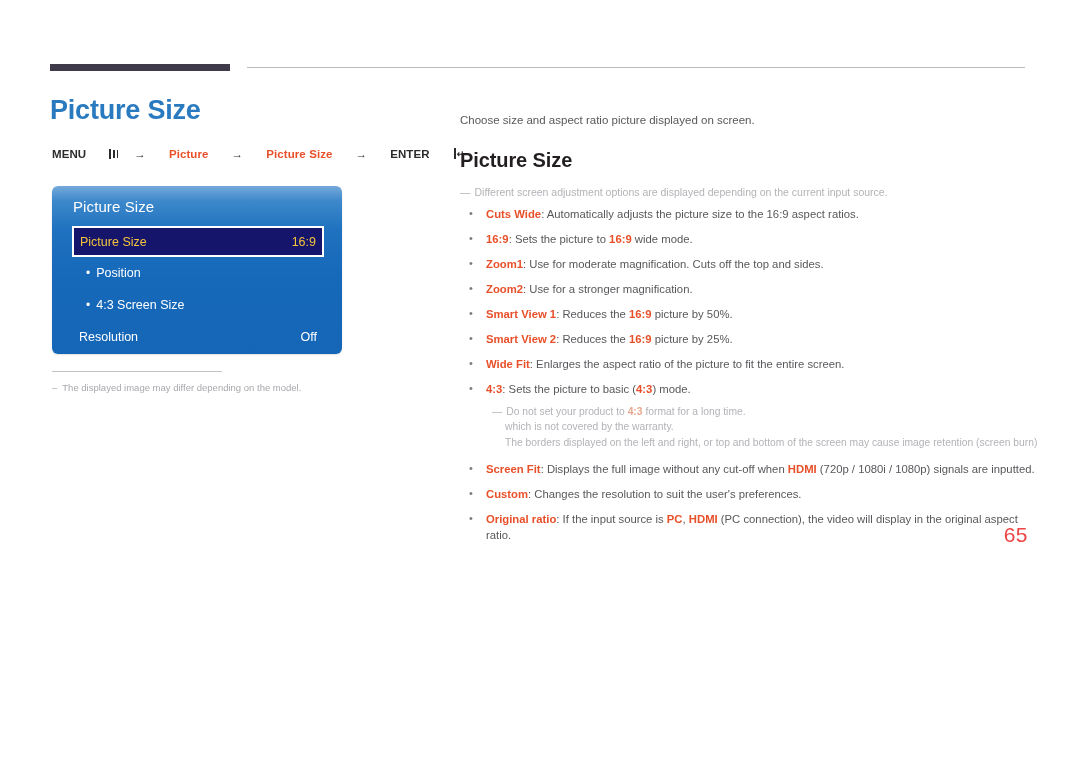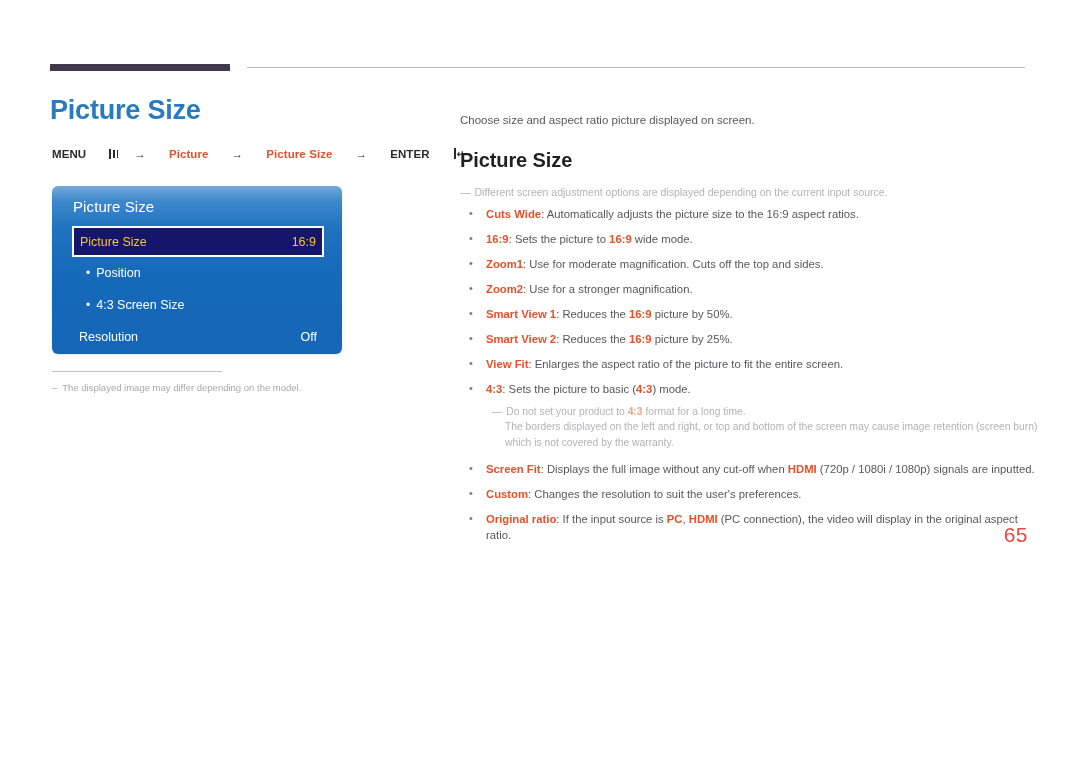--- a/index.html
+++ b/index.html
@@ -338,33 +338,33 @@
 
       <li>
         <span class="dot">•</span><span class="term">Smart View 1</span><span>: Reduces the </span><span class="hl">16:9</span><span> picture by 50%.</span>
       </li>
 
       <li>
         <span class="dot">•</span><span class="term">Smart View 2</span><span>: Reduces the </span><span class="hl">16:9</span><span> picture by 25%.</span>
       </li>
 
       <li>
-        <span class="dot">•</span><span class="term">View Fit</span><span>: Enlarges the aspect ratio of the picture to fit the entire screen.</span>
+        <span class="dot">•</span><span class="term">Wide Fit</span><span>: Enlarges the aspect ratio of the picture to fit the entire screen.</span>
       </li>
 
       <li>
         <span class="dot">•</span><span class="term">4:3</span><span>: Sets the picture to basic (</span><span class="hl">4:3</span><span>) mode.</span>
 
         <div class="subnote">
           <div class="first">
             <span class="dash">—</span>
             <span><span>Do not set your product to </span><span class="hl">4:3</span><span> format for a long time.</span></span>
           </div>
+          <div class="cont">which is not covered by the warranty.</div>
           <div class="cont">The borders displayed on the left and right, or top and bottom of the screen may cause image retention (screen burn)</div>
-          <div class="cont">which is not covered by the warranty.</div>
         </div>
       </li>
     </ul>
 
     <ul class="bullets" style="margin-top:11px;">
 
       <li>
         <span class="dot">•</span><span class="term">Screen Fit</span><span>: Displays the full image without any cut-off when </span><span class="hl">HDMI</span><span> (720p / 1080i / 1080p) signals are inputted.</span>
       </li>
 

